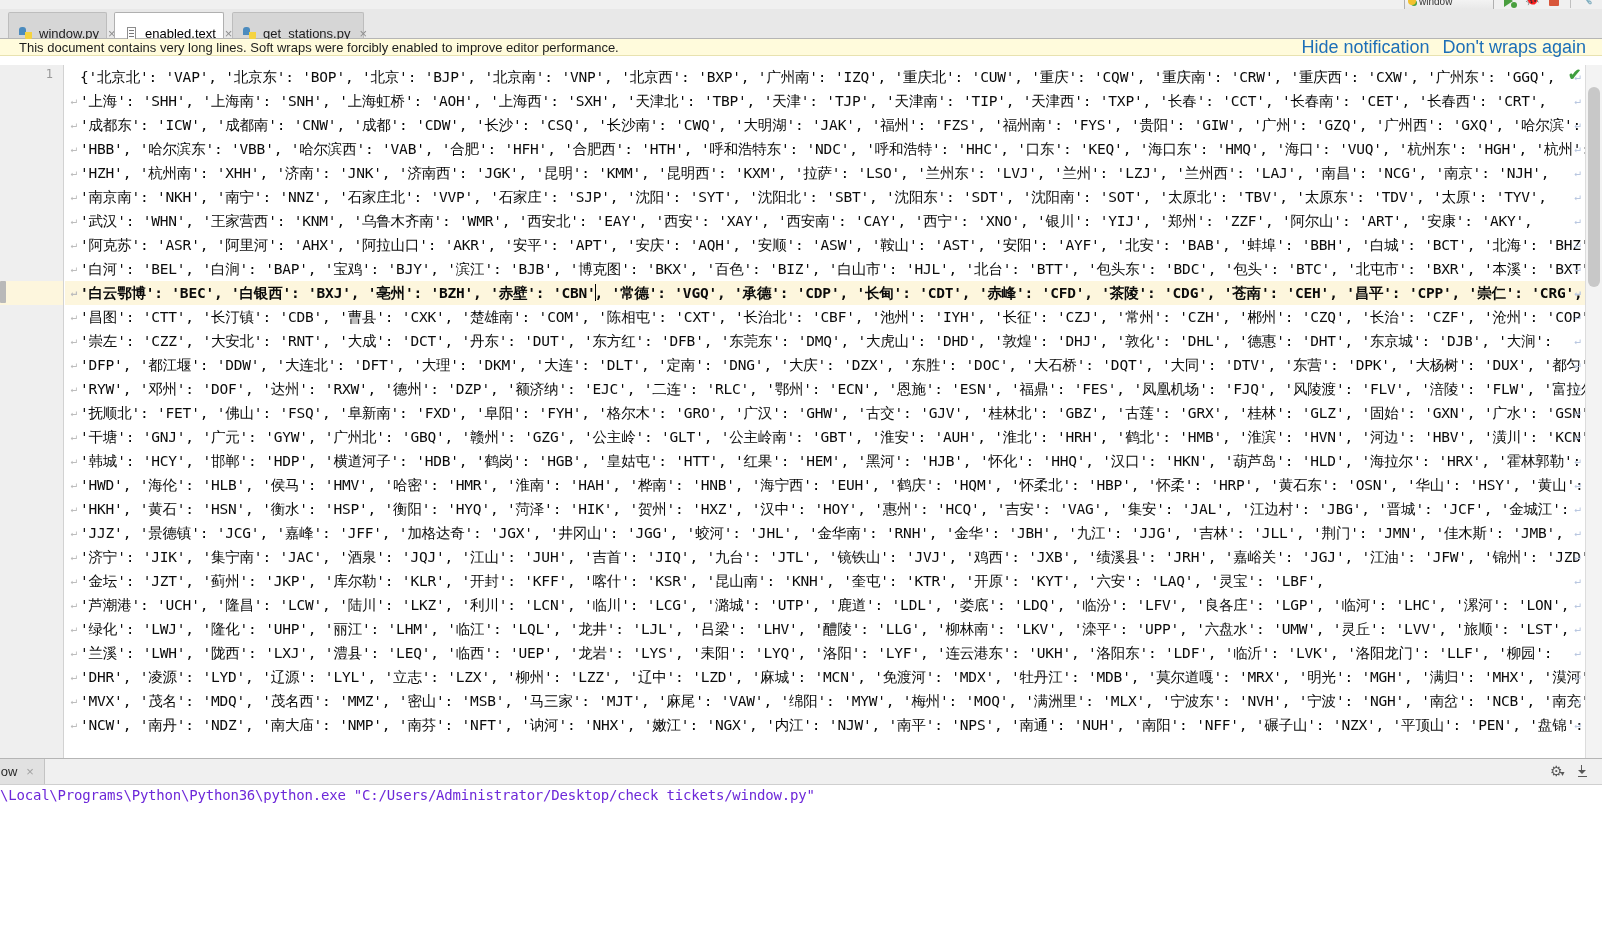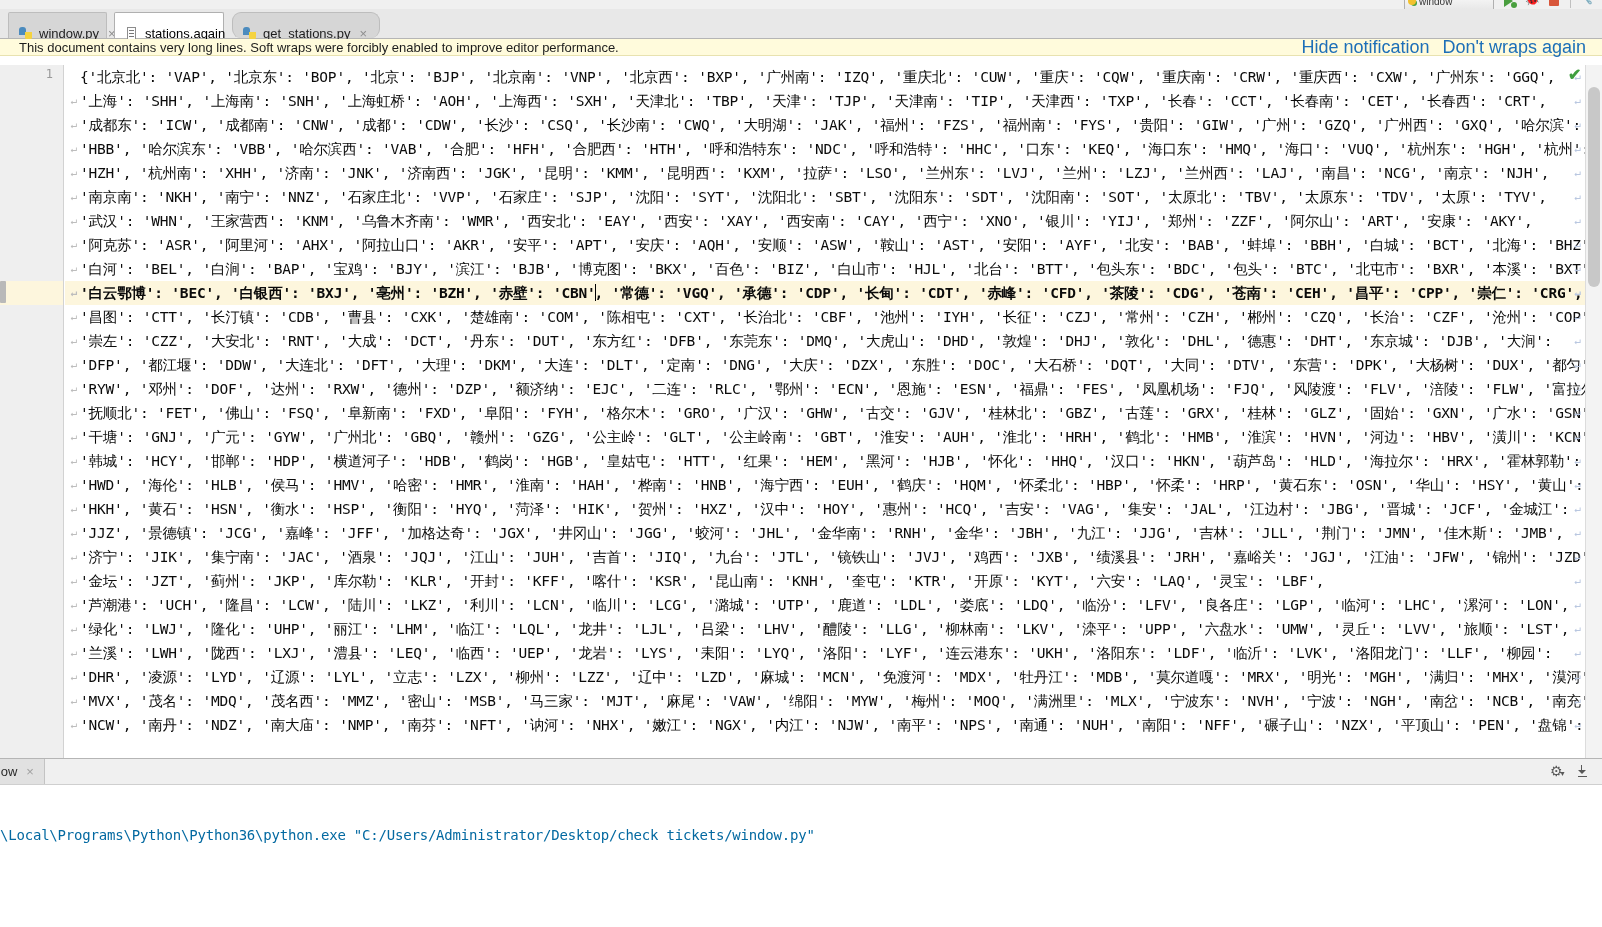--- a/index.html
+++ b/index.html
@@ -340,26 +340,25 @@
   .console {
     position: absolute;
     left: 0; top: 26px;
     width: 1602px; height: 142px;
     background: #ffffff;
     overflow: hidden;
   }
   .console-line {
     font-family: "DejaVu Sans Mono", monospace;
     font-size: 14px;
-    color: #0369a1;
+    color: #6d28d9;
     white-space: pre;
     line-height: 20px;
     padding-left: 0px;
     letter-spacing: -0.2px;
-    margin-top: 40px;
   }
 </style>
 </head>
 <body>
 
 <div id="app">
 
   <div class="toolbar-strip">
     <div class="toolbar-right">
       <div class="run-config">
@@ -375,24 +374,24 @@
   </div>
 
   <div class="tabbar">
     <div class="tab" style="left:8px;width:99px;">
       <span class="tab-icon py-ico"></span>
       <span>window.py</span>
       <span class="tab-close">×</span>
     </div>
     <div class="tab active" style="left:114px;width:110px;">
       <span class="tab-icon txt-ico"></span>
-      <span>stations.again</span>
+      <span>enabled.text</span>
       <span class="tab-close">×</span>
     </div>
-    <div class="tab" style="left:232px;width:148px;border-radius:9px;">
+    <div class="tab" style="left:232px;width:132px;">
       <span class="tab-icon py-ico"></span>
       <span>get_stations.py</span>
       <span class="tab-close">×</span>
     </div>
   </div>
 
   <div class="notification">
     <span class="notif-text">This document contains very long lines. Soft wraps were forcibly enabled to improve editor performance.</span>
     <span class="notif-actions">
       <span class="notif-link">Hide notification</span>

